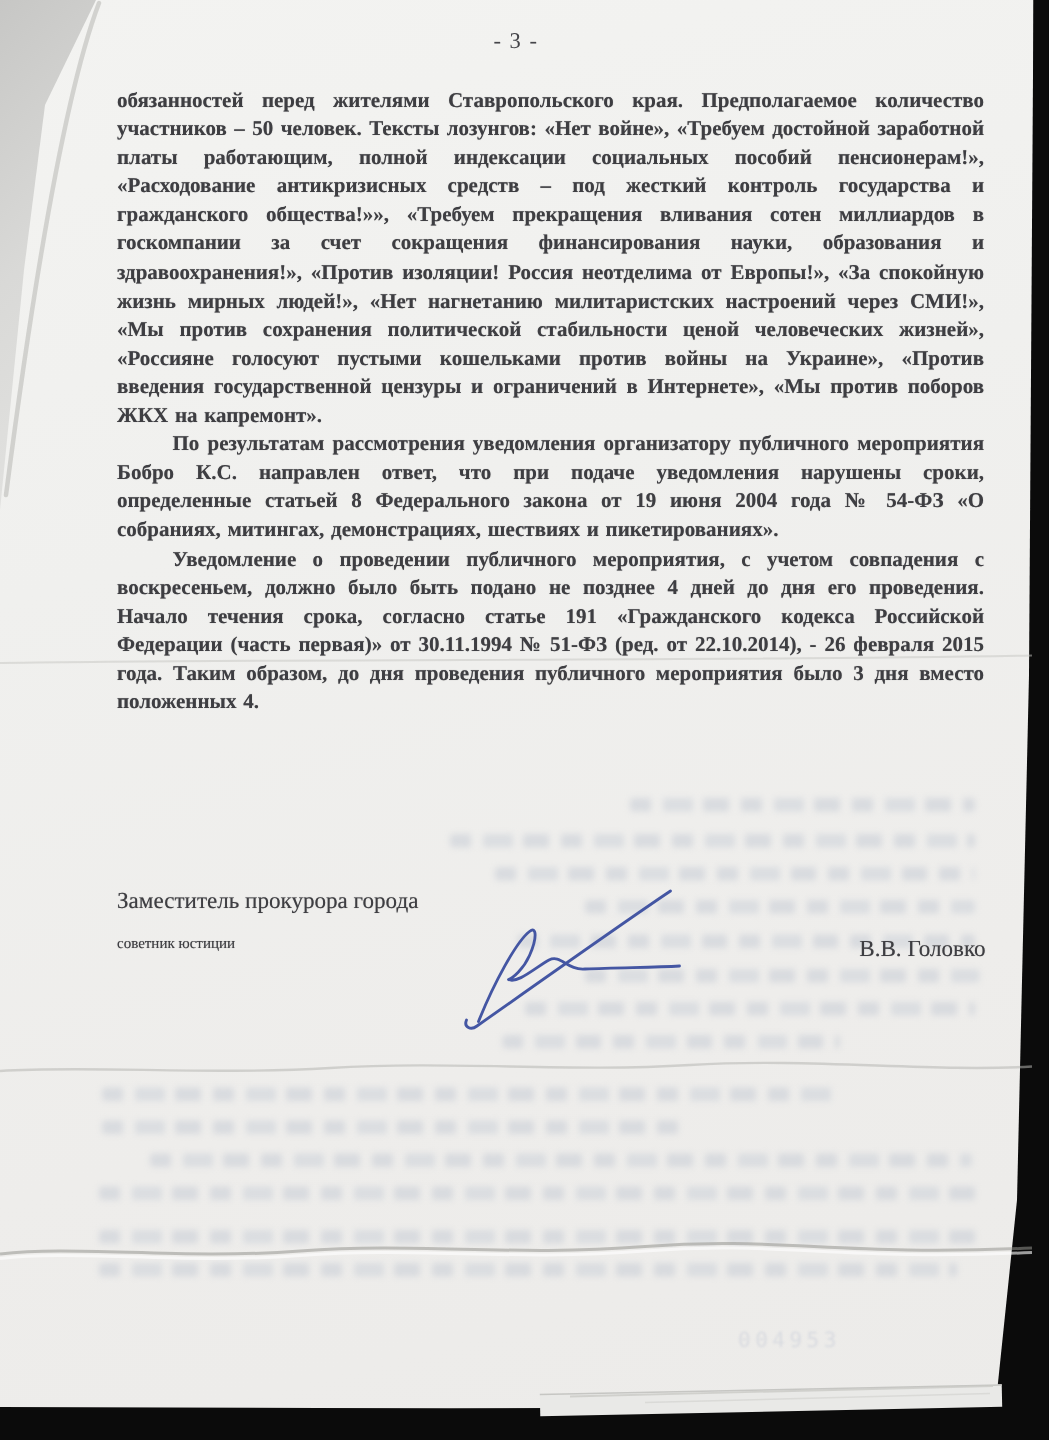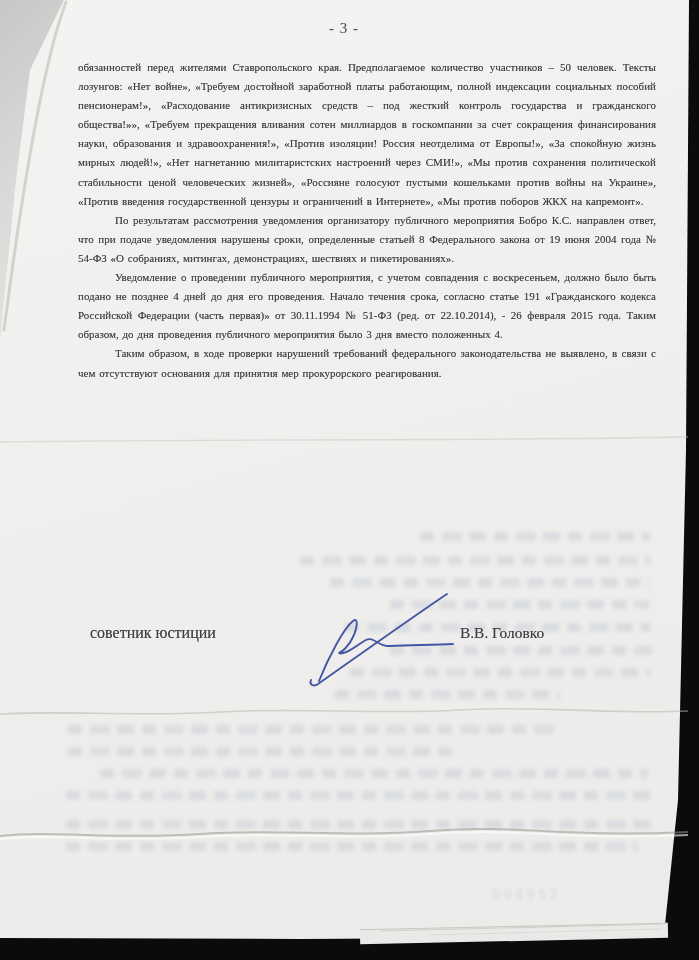--- a/index.html
+++ b/index.html
@@ -21,29 +21,30 @@
     position:absolute; left:360px; top:926px; width:308px; height:14px;
     background:#e9e9e7; border-top:1px solid #c6c6c3;
     transform:rotate(-1.2deg); z-index:1;
   }
   .page-number {
     position:absolute; left:0; top:20px; width:688px; text-align:center;
     font-size:15px; color:#45454a; letter-spacing:1px; z-index:3;
   }
   .text-column {
     position:absolute; left:78px; top:58px; width:578px; z-index:3;
-    font-size:11px; line-height:19.1px; color:#3e3e42;
+    font-size:14px; line-height:19.1px; color:#3e3e42;
     text-align:justify; text-shadow:0 0 0.5px rgba(62,62,66,0.55);
     word-spacing:1px;
+    font-weight:bold;
   }
   .text-column p { margin:0; }
   .text-column p.indented { text-indent:37px; }
   .sig-line1 { position:absolute; left:78px; top:592px; font-size:15.4px; color:#3e3e42; z-index:3; text-shadow:0 0 0.5px rgba(62,62,66,0.55); }
-  .sig-line2 { position:absolute; left:78px; top:624px; font-size:16px; color:#3e3e42; z-index:3; text-shadow:0 0 0.5px rgba(62,62,66,0.55);margin-left:12px; }
-  .sig-name  { position:absolute; left:460px; top:624px; width:197px; font-size:15.4px; color:#3e3e42; z-index:3; text-shadow:0 0 0.5px rgba(62,62,66,0.55); }
+  .sig-line2 { position:absolute; left:78px; top:624px; font-size:10px; color:#3e3e42; z-index:3; text-shadow:0 0 0.5px rgba(62,62,66,0.55); }
+  .sig-name  { position:absolute; left:460px; top:624px; width:197px; text-align:right; font-size:15.4px; color:#3e3e42; z-index:3; text-shadow:0 0 0.5px rgba(62,62,66,0.55); }
   .bleed {
     position:absolute; height:9px; border-radius:2px; z-index:2;
     filter:blur(2.3px); opacity:0.5;
     background:repeating-linear-gradient(90deg,#c3c9d3 0 14px,rgba(195,201,211,0) 14px 22px,#c8ced7 22px 42px,rgba(195,201,211,0) 42px 49px,#c3c9d3 49px 66px,rgba(195,201,211,0) 66px 74px);
   }
   .stamp {
     position:absolute; left:492px; top:886px; z-index:3;
     font-size:14px; letter-spacing:3px; color:#d9dbe0;
     filter:blur(0.8px); font-family:"DejaVu Sans Mono","Liberation Mono",monospace;
   }
@@ -72,23 +73,23 @@
   <div class="bleed" style="left:66px;  top:791px; width:588px;"></div>
   <div class="bleed" style="left:66px;  top:820px; width:592px;"></div>
   <div class="bleed" style="left:66px;  top:842px; width:572px;"></div>
 
   <div class="page-number">- 3 -</div>
 
   <div class="text-column">
     <p>обязанностей перед жителями Ставропольского края. Предполагаемое количество участников – 50 человек. Тексты лозунгов: «Нет войне», «Требуем достойной заработной платы работающим, полной индексации социальных пособий пенсионерам!», «Расходование антикризисных средств – под жесткий контроль государства и гражданского общества!»», «Требуем прекращения вливания сотен миллиардов в госкомпании за счет сокращения финансирования науки, образования и здравоохранения!», «Против изоляции! Россия неотделима от Европы!», «За спокойную жизнь мирных людей!», «Нет нагнетанию милитаристских настроений через СМИ!», «Мы против сохранения политической стабильности ценой человеческих жизней», «Россияне голосуют пустыми кошельками против войны на Украине», «Против введения государственной цензуры и ограничений в Интернете», «Мы против поборов ЖКХ на капремонт».</p>
     <p class="indented">По результатам рассмотрения уведомления организатору публичного мероприятия Бобро К.С. направлен ответ, что при подаче уведомления нарушены сроки, определенные статьей 8 Федерального закона от 19 июня 2004 года № 54-ФЗ «О собраниях, митингах, демонстрациях, шествиях и пикетированиях».</p>
     <p class="indented">Уведомление о проведении публичного мероприятия, с учетом совпадения с воскресеньем, должно было быть подано не позднее 4 дней до дня его проведения. Начало течения срока, согласно статье 191 «Гражданского кодекса Российской Федерации (часть первая)» от 30.11.1994 № 51-ФЗ (ред. от 22.10.2014), - 26 февраля 2015 года. Таким образом, до дня проведения публичного мероприятия было 3 дня вместо положенных 4.</p>
-    <p class="indented">Таким образом, в ходе проверки нарушений требований федерального законодательства не выявлено, в связи с чем отсутствуют основания для принятия мер прокурорского реагирования.</p>
   </div>
 
+  <div class="sig-line1">Заместитель прокурора города</div>
   <div class="sig-line2">советник юстиции</div>
   <div class="sig-name">В.В. Головко</div>
 
   <div class="stamp">004953</div>
 
   <svg class="overlay-svg" width="699" height="960" viewBox="0 0 699 960">
 
     <path d="M 66 2 C 46 55, 26 160, 4 330" fill="none" stroke="#aaaaa6" stroke-width="3" stroke-opacity="0.45" stroke-linecap="round"></path>
 
     <path d="M 0 442 C 200 439, 480 441, 688 437" fill="none" stroke="#c6c6c2" stroke-width="1.4" stroke-opacity="0.5"></path>

